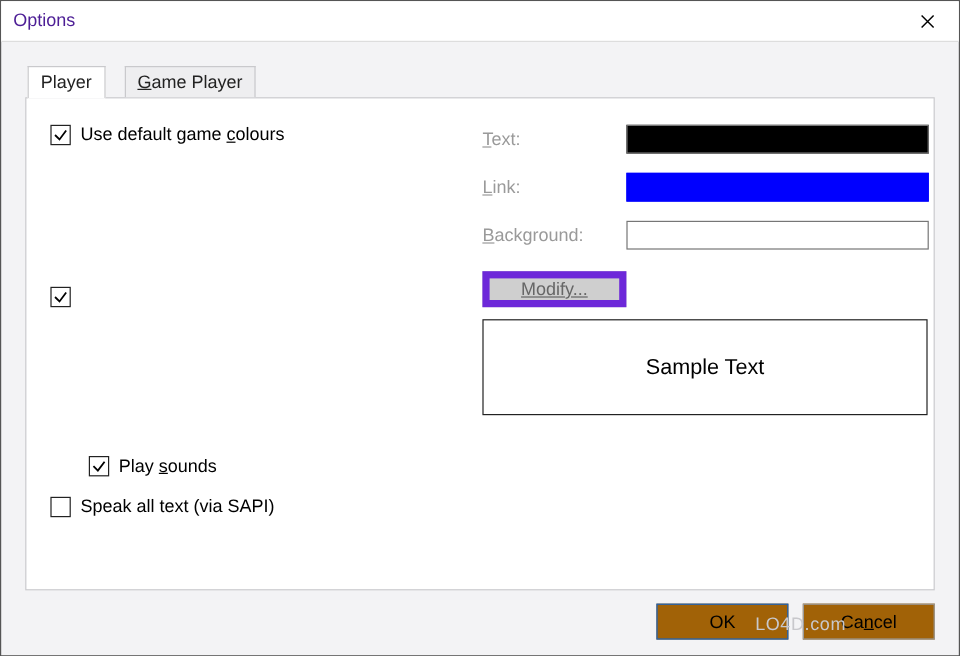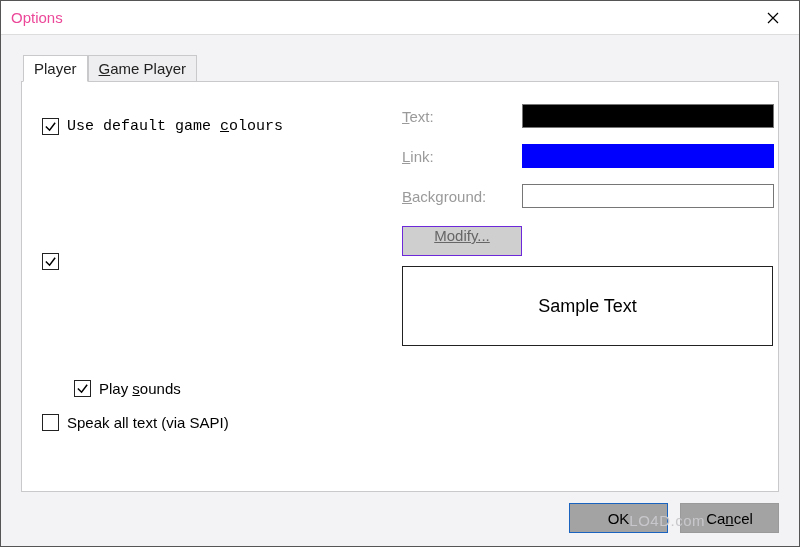--- a/index.html
+++ b/index.html
@@ -23,41 +23,41 @@
     height: 34px;
     background: #fff;
     border-bottom: 1px solid #ddd;
     display: flex;
     align-items: center;
     justify-content: space-between;
     padding: 0 6px 0 10px;
   }
   .title {
     font-size: 15px;
-    color: #ec4899;
+    color: #4c1d95;
   }
   .close-btn {
     width: 40px;
     height: 28px;
     display: flex;
     align-items: center;
     justify-content: center;
     font-size: 15px;
     line-height: 1;
     color: #000;
   }
   .close-btn svg { width: 12px; height: 12px; }
   .body {
     position: absolute;
     left: 20px; right: 20px;
     top: 54px; bottom: 52px;
   }
   .tabs {
     display: flex;
-    gap: 0;
+    gap: 16px;
     position: relative;
     z-index: 2;
     margin-left: 2px;
   }
   .tab {
     padding: 4px 10px 4px 10px;
     font-size: 15px;
     border: 1px solid #c9c9cc;
     border-bottom: none;
     background: #eeeef0;
@@ -117,24 +117,24 @@
     height: 24px;
     border: 1px solid #767676;
   }
   .sw-black { background: #000000; }
   .sw-white { background: #ffffff; }
   .sw-blue  { background: #0000ff; border:1px solid #0000ff; }
 
   .modify-btn {
     width: 120px; height: 30px;
     background: #cfcfcf;
-    border: 1px solid #6d28d9;
+    border: 6px solid #6d28d9;
     color: #666;
     display: inline-flex;
-    align-items: flex-start;
+    align-items: flex-end;
     justify-content: center;
     font-size: 15px;
   }
 
   .sample-box {
     width: 371px;
     height: 80px;
     border: 1px solid #222;
     background: #fff;
     display: flex;
@@ -145,24 +145,24 @@
   }
 
   .bottom-buttons {
     position: absolute;
     right: 20px;
     bottom: 13px;
     display: flex;
     gap: 12px;
   }
   .dlg-btn {
-    width: 99px;
+    width: 110px;
     height: 30px;
     border: 1px solid #1a63bf;
-    background: #a3a3a3;
+    background: #a16207;
     display: flex;
     align-items: center;
     justify-content: center;
     font-size: 15px;
     color: #000;
   }
   .dlg-btn.secondary { border: 1px solid #9a9a9a; }
 
   .watermark {
     position: absolute;
@@ -192,21 +192,21 @@
       <div class="tab active">
         <span>Player</span>
       </div>
       <div class="tab">
         <span><span class="mnemonic">G</span><span>ame Player</span></span>
       </div>
     </div>
 
     <div class="tabpanel">
 
-      <div class="row" style="margin-top:14px;font-family:Liberation Mono, monospace;">
+      <div class="row" style="margin-top:0;">
         <span class="chk">
           <svg viewBox="0 0 14 14">
               <path d="M2 7 L6 11 L12 3" stroke="#000" stroke-width="1.6" fill="none"></path>
             </svg>
         </span>
         <span class="label-text"><span>Use default game </span><span class="mnemonic">c</span><span>olours</span></span>
       </div>
 
       <div class="colour-grid">
         <div class="colour-row">

